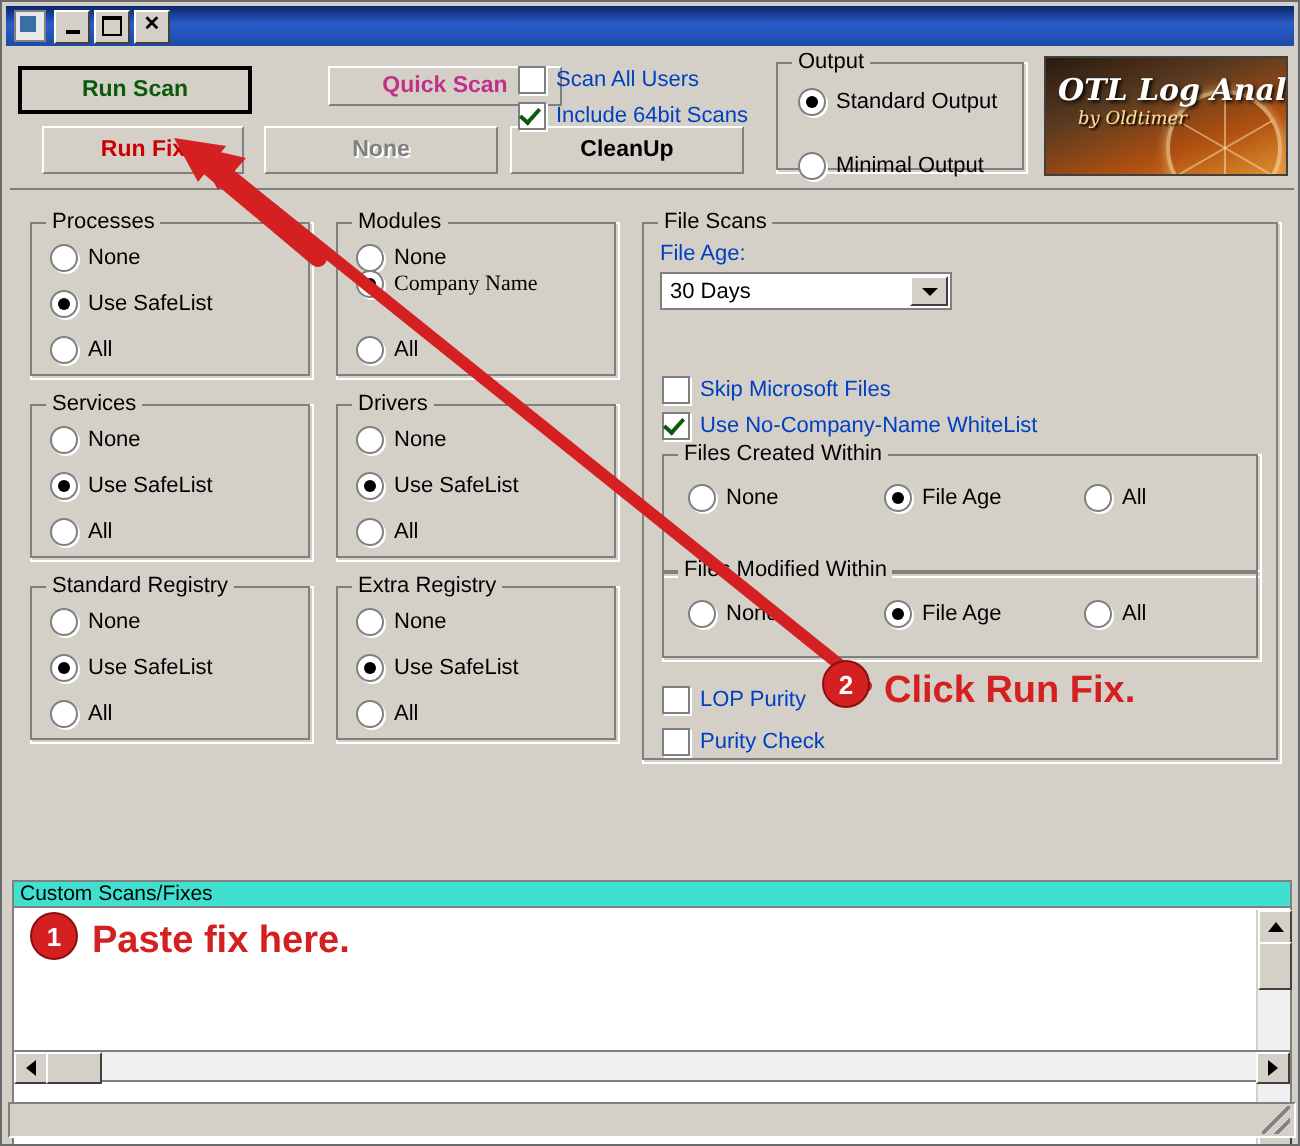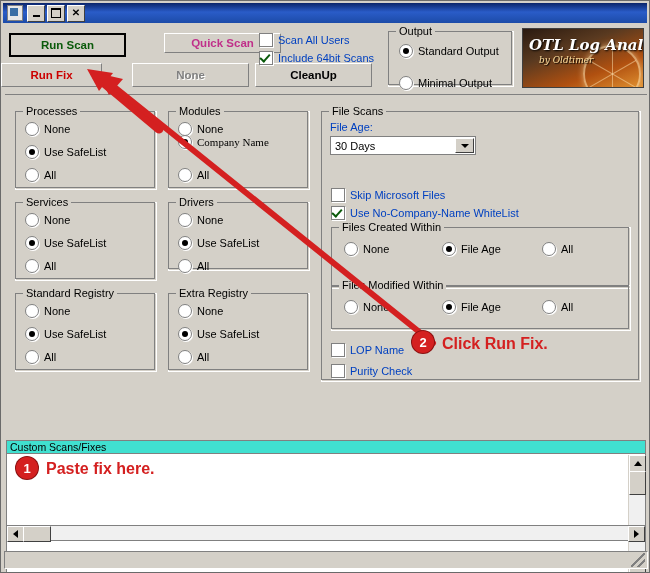--- a/index.html
+++ b/index.html
@@ -349,21 +349,21 @@
     font-size: 13px;
     font-weight: bold;
     display: flex;
     align-items: center;
     justify-content: center;
     box-shadow: 0 0 0 1px #8a1010;
   }
   .anno-text {
     position: absolute;
     color: #d42020;
-    font-size: 16px;
+    font-size: 19px;
     font-weight: bold;
     white-space: nowrap;
   }
 </style>
 </head>
 <body>
 
 <div id="app">
 
   <div class="titlebar">
@@ -376,21 +376,21 @@
           <span class="glyph-max"></span>
         </div>
       <div class="tbtn">
           <span class="glyph-close">✕</span>
         </div>
     </div>
   </div>
 
   <div class="btn btn-green" style="left:8px; top:32px; width:117px; height:24px; border:2px solid #000; border-color:#000;">Run Scan</div>
   <div class="btn btn-pink" style="left:131px; top:32px; width:117px; height:20px;margin-left:32px;">Quick Scan</div>
-  <div class="btn btn-red" style="left:0; top:62px; width:101px; height:24px;">Run Fix</div>
+  <div class="btn btn-red" style="left:20px; top:62px; width:101px; height:24px;">Run Fix</div>
   <div class="btn disabled" style="left:131px; top:62px; width:117px; height:24px;">None</div>
   <div class="btn" style="left:254px; top:62px; width:117px; height:24px;">CleanUp</div>
 
   <div class="check lbl-blue" style="left:258px; top:32px;">
     <span class="box"></span>
     <span>Scan All Users</span>
   </div>
   <div class="check on lbl-blue" style="left:258px; top:50px;">
     <span class="box"></span>
     <span>Include 64bit Scans</span>
@@ -459,21 +459,21 @@
     <div class="radio on" style="left:9px; top:33px;">
       <span class="dot"></span>
       <span>Use SafeList</span>
     </div>
     <div class="radio" style="left:9px; top:56px;">
       <span class="dot"></span>
       <span>All</span>
     </div>
   </div>
 
-  <div class="groupbox" style="left:167px; top:201px; width:142px; height:69px;">
+  <div class="groupbox" style="left:167px; top:201px; width:142px; height:79px;">
     <span class="gb-title">Drivers</span>
     <div class="radio" style="left:9px; top:10px;">
       <span class="dot"></span>
       <span>None</span>
     </div>
     <div class="radio on" style="left:9px; top:33px;">
       <span class="dot"></span>
       <span>Use SafeList</span>
     </div>
     <div class="radio" style="left:9px; top:56px;">
@@ -562,21 +562,21 @@
         <span>File Age</span>
       </div>
       <div class="radio" style="left:210px; top:14px;">
         <span class="dot"></span>
         <span>All</span>
       </div>
     </div>
 
     <div class="check lbl-blue" style="left:9px; top:231px;">
       <span class="box"></span>
-      <span>LOP Name</span>
+      <span>LOP Purity</span>
     </div>
     <div class="check lbl-blue" style="left:9px; top:252px;">
       <span class="box"></span>
       <span>Purity Check</span>
     </div>
   </div>
 
   <div class="custom-pane">
     <div class="custom-head">Custom Scans/Fixes</div>
     <div class="textbox"></div>

